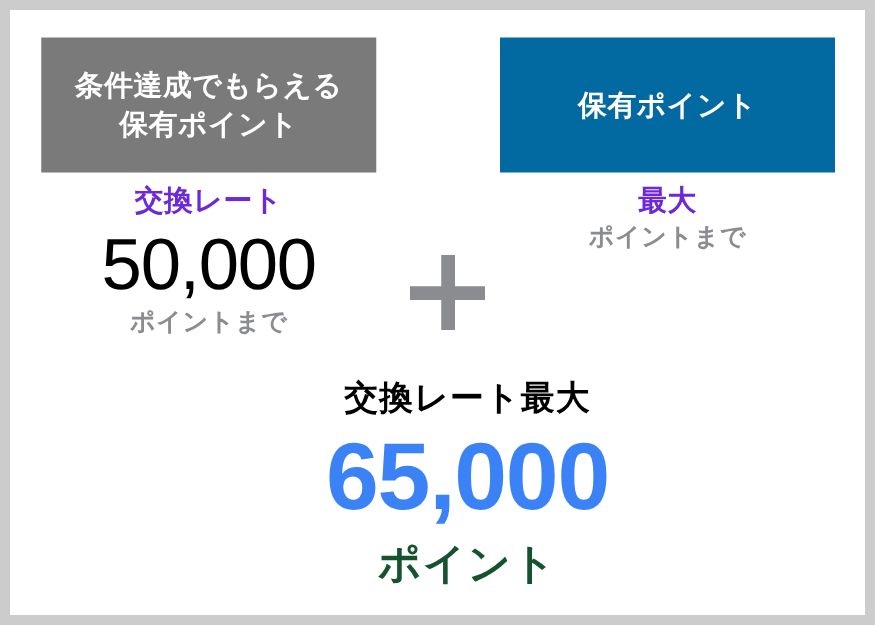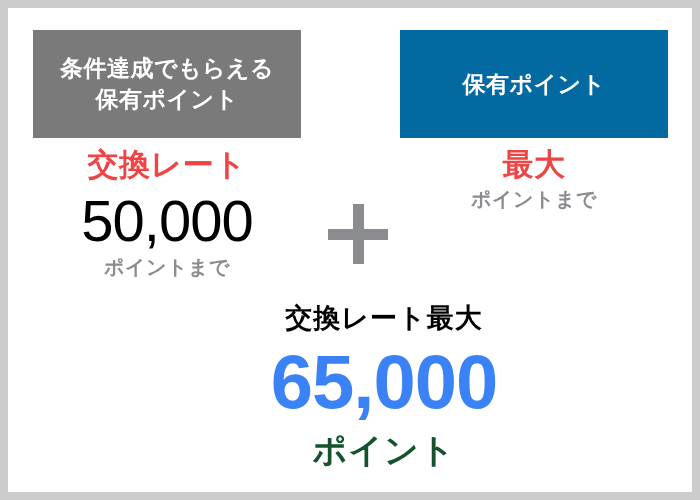--- a/index.html
+++ b/index.html
@@ -52,23 +52,23 @@
     line-height: 1.33;
     letter-spacing: 0.5px;
     text-align: center;
   }
   .badge-gray { background: #7a7a7a; }
   .badge-navy { background: #0369a1; }
   .badge-line { display: block; white-space: nowrap; }
 
   .cap {
     text-align: center;
-    color: #ef4444;
-    font-weight: bold;
-    font-size: 31px;
+    color: #6d28d9;
+    font-weight: bold;
+    font-size: 23px;
     line-height: 1.1;
     letter-spacing: 0.5px;
     margin-top: 10px;
   }
   .bignum {
     text-align: center;
     color: #000000;
     font-weight: normal;
     font-size: 58px;
     line-height: 1.0;
@@ -106,21 +106,21 @@
     left: 25px;
     top: 0;
     width: 11px;
     height: 60px;
     background: #8a8c90;
   }
 
   
   .total {
     position: absolute;
-    left: 12px;
+    left: 2px;
     top: 282px;
     width: 680px;
     height: 200px;
   }
   .total-label {
     position: absolute;
     left: 0;
     top: 10px;
     width: 684px;
     text-align: center;

